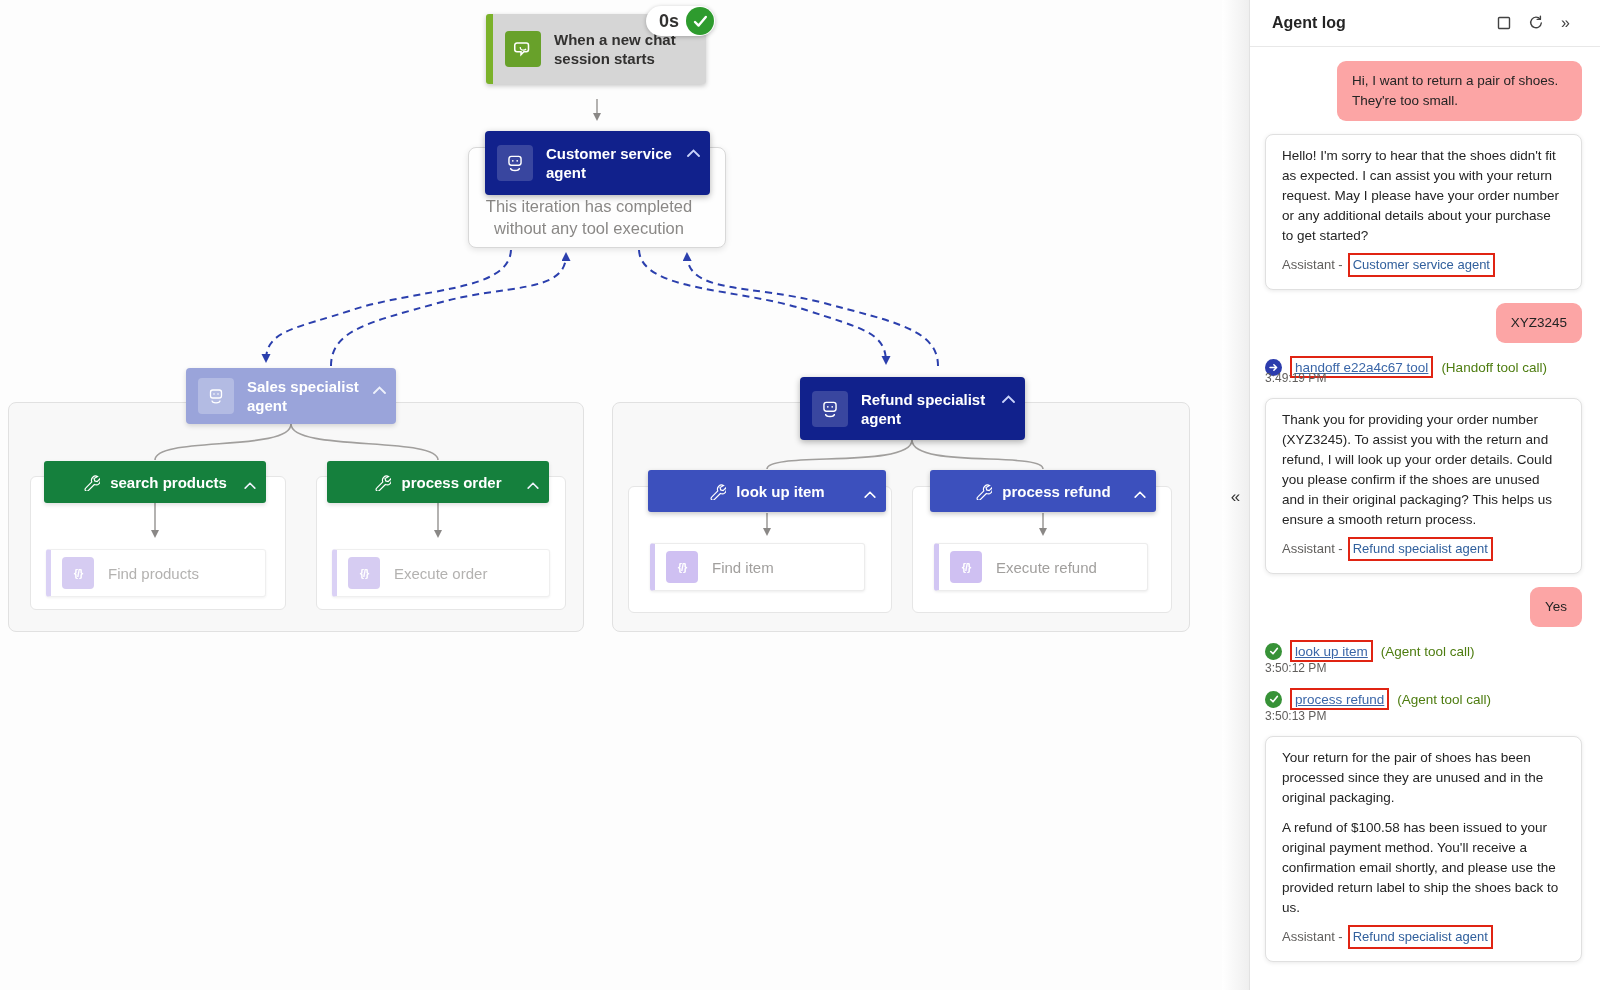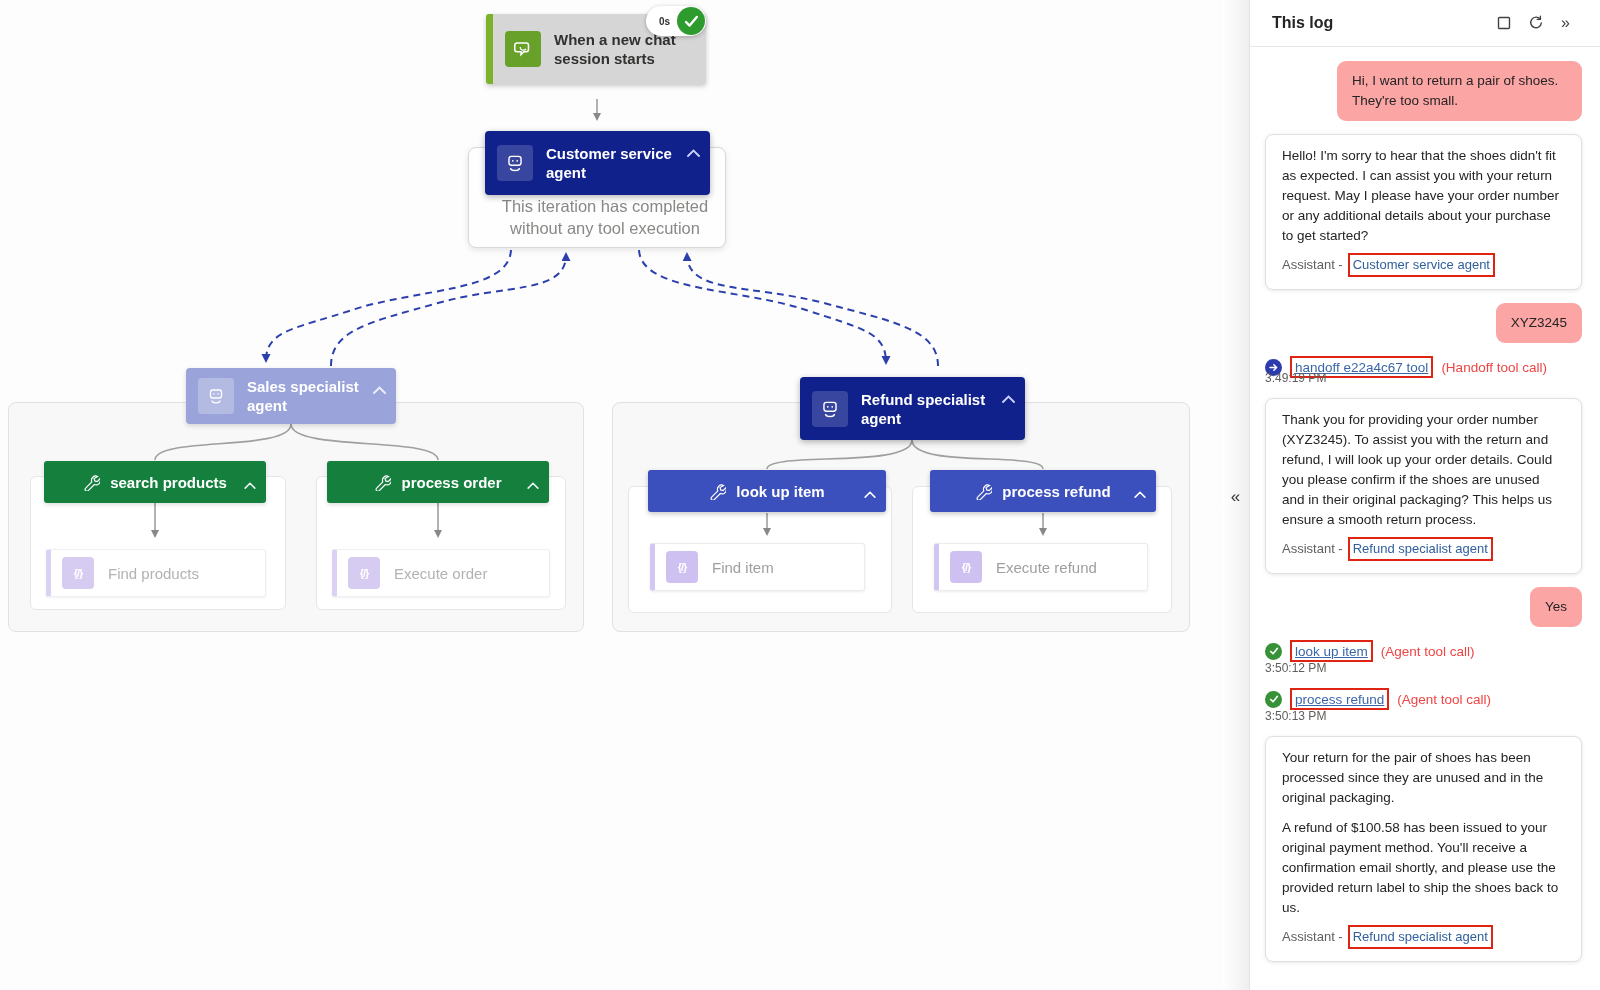--- a/index.html
+++ b/index.html
@@ -17,28 +17,28 @@
   .trigger-node { position:absolute; left:486px; top:14px; width:220px; height:70px; z-index:2;
     background:#d6d6d6; border-left:7px solid #7bb22a; border-radius:3px;
     box-shadow:0 2px 5px rgba(0,0,0,.22); display:flex; align-items:center; gap:13px; padding-left:12px; cursor:pointer; }
   .trigger-icon { width:36px; height:36px; border-radius:4px; background:#68a12a; flex:0 0 36px;
     display:flex; align-items:center; justify-content:center; }
   .trigger-node .node-title { color:#323130; width:130px; }
 
   .run-badge { position:absolute; left:646px; top:6px; height:30px; z-index:3;
     background:#fff; border-radius:16px; display:flex; align-items:center; gap:7px;
     padding:0 1px 0 13px; box-shadow:0 1px 4px rgba(0,0,0,.25); cursor:pointer; }
-  .run-badge .dur { font-size:10px; font-weight:700; color:#323130; }
+  .run-badge .dur { font-size:18px; font-weight:700; color:#323130; }
   .check-circle { width:28px; height:28px; border-radius:50%; background:#2e9b2e;
     display:flex; align-items:center; justify-content:center; }
 
   
   .iteration-box { position:absolute; left:468px; top:147px; width:258px; height:101px; z-index:0;
     background:#fefefe; border:1px solid #d8d8d8; border-radius:8px;
-    box-shadow:0 2px 6px rgba(0,0,0,.10); display:flex; align-items:flex-end; justify-content:flex-end; }
+    box-shadow:0 2px 6px rgba(0,0,0,.10); display:flex; align-items:flex-end; justify-content:flex-start; }
   .iteration-box .status { font-size:16.5px; line-height:22px; color:#8a8886; text-align:center;
     padding-bottom:8px; width:240px; }
   .agent-node { position:absolute; z-index:2; border-radius:4px; background:#11218c; color:#fff;
     display:flex; align-items:center; gap:13px; padding-left:12px;
     box-shadow:0 2px 6px rgba(0,0,0,.3); cursor:pointer; }
   .agent-chip { width:36px; height:36px; border-radius:4px; background:rgba(255,255,255,.17);
     flex:0 0 36px; display:flex; align-items:center; justify-content:center; }
   .cs-node { left:485px; top:131px; width:225px; height:64px; }
   .cs-node .node-title { width:128px; }
   .chev { position:absolute; right:10px; top:12px; color:#c9d3fa; }
@@ -105,21 +105,21 @@
   .acard { background:#fff; border:1px solid #e0e0e0; border-radius:8px;
     box-shadow:0 1px 4px rgba(0,0,0,.09); padding:11px 16px 12px;
     font-size:13.5px; line-height:20px; color:#242424; }
   .acard p + p { margin-top:10px; }
   .acard-footer { margin-top:7px; font-size:13px; color:#605e5c; display:flex; align-items:center; }
   .acard-footer .prefix { margin-right:5px; }
   .redbox { border:2px solid #e02413; padding:0 3px; display:inline-block; }
   .agent-link { color:#31609d; text-decoration:none; font-size:13px; cursor:pointer; }
   .tool-row { display:flex; align-items:center; gap:8px; margin-bottom:-7px; }
   .tool-link { color:#3a66a8; text-decoration:underline; font-size:13.5px; cursor:pointer;margin-top:8px; }
-  .tool-annot { color:#ef4444; font-size:13.5px; }
+  .tool-annot { color:#4d7c0f; font-size:13.5px; }
   .ts { font-size:12px; color:#605e5c; margin-top:-3px; }
   .mini-circle { width:17px; height:17px; border-radius:50%; display:flex; align-items:center;
     justify-content:center; flex:0 0 17px; }
   .mini-circle.green { background:#379237; }
   .mini-circle.blue  { background:#2c3cad; }
 </style>
 </head>
 <body>
 
 <div class="stage">
@@ -299,21 +299,21 @@
       <span class="label">Execute refund</span>
     </div>
   </div>
 
   <div class="rail">
     <button class="rail-btn">«</button>
   </div>
 
   <div class="panel">
     <div class="panel-header">
-      <span class="panel-title">This log</span>
+      <span class="panel-title">Agent log</span>
       <button class="ph-btn">
         <svg width="14" height="14" viewBox="0 0 14 14">
             <rect x="1.5" y="1.5" width="11" height="11" rx="1" fill="none" stroke="#424242" stroke-width="1.4"></rect>
           </svg>
       </button>
       <button class="ph-btn">
         <svg width="16" height="16" viewBox="0 0 16 16">
           <path d="M12.2 4.2 A5.3 5.3 0 1 0 13.3 8" fill="none" stroke="#424242" stroke-width="1.4" stroke-linecap="round"></path>
           <polyline points="12.4,1.2 12.4,4.4 9.2,4.4" fill="none" stroke="#424242" stroke-width="1.4" stroke-linecap="round" stroke-linejoin="round"></polyline>
         </svg>

